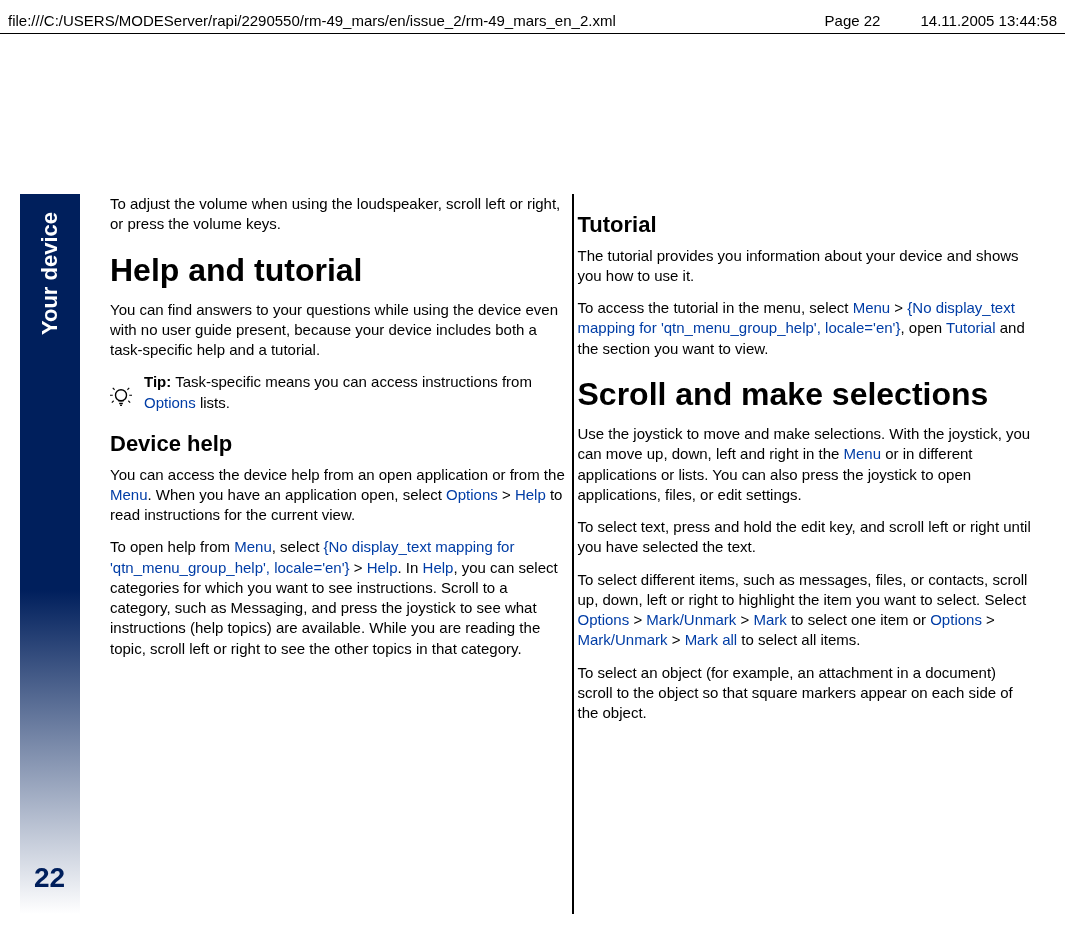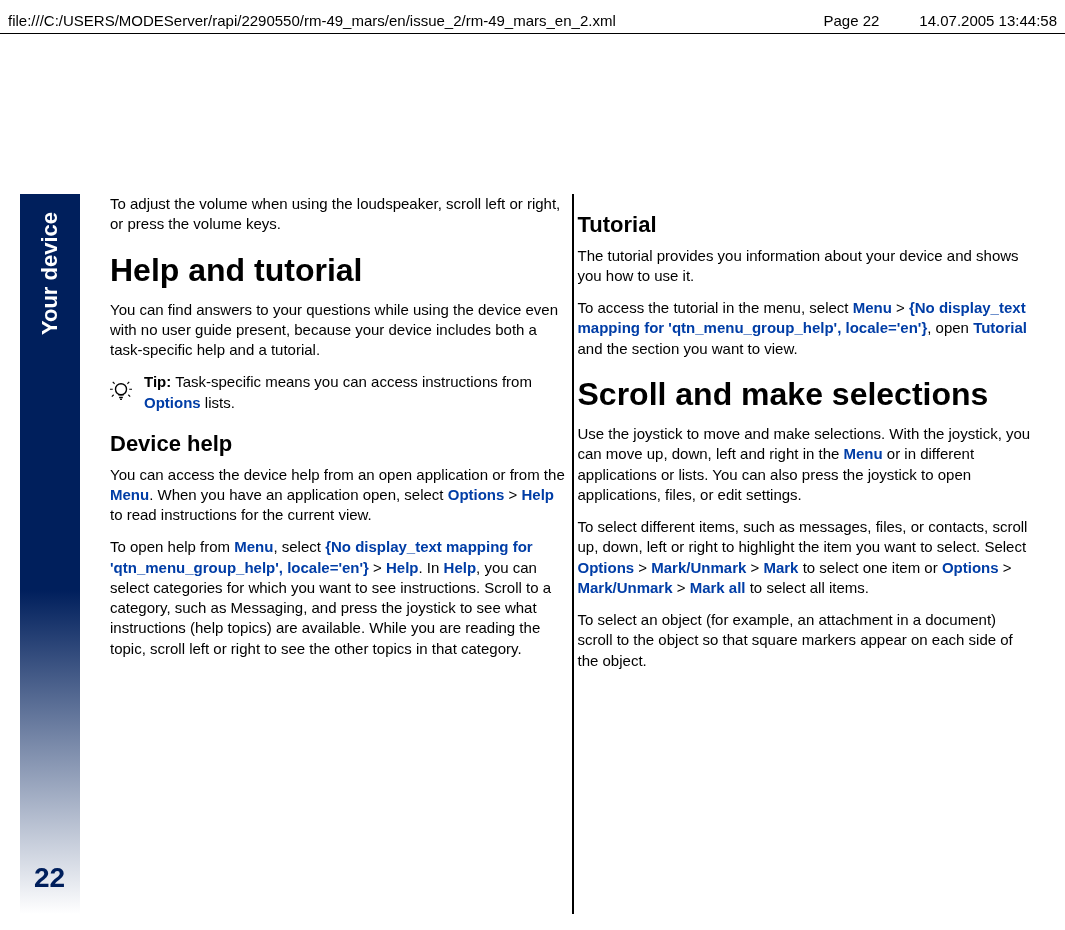--- a/index.html
+++ b/index.html
@@ -10,34 +10,34 @@
 .header .meta{display:flex;gap:40px;font-size:15px}
 .content-area{position:relative;margin-top:160px;margin-left:20px;margin-right:30px;height:720px}
 .side-tab{position:absolute;left:0;top:0;bottom:0;width:60px;background:linear-gradient(to bottom,#001f5c 0%,#001f5c 55%,#fff 100%);display:flex;align-items:flex-start;justify-content:center}
 .side-label{color:#fff;font-weight:bold;font-size:22px;writing-mode:vertical-rl;transform:rotate(180deg);margin-top:10px;padding:8px 0}
 .page-num{position:absolute;left:14px;bottom:20px;color:#001f5c;font-weight:bold;font-size:28px}
 .columns{position:absolute;left:90px;top:0;right:0;bottom:0;display:flex;}
 .col{flex:1;font-size:15px;line-height:1.35}
 .col p{margin-bottom:12px}
 .h1{font-size:32px;font-weight:bold;margin:14px 0 8px}
 .h2{font-size:22px;font-weight:bold;margin:16px 0 6px}
-.blue{color:#003da6;font-weight:bold}
-.tipbox{display:flex;align-items:center;gap:12px;margin:10px 0 14px}
+.blue{color:#003da6;font-weight:normal}
+.tipbox{display:flex;align-items:flex-end;gap:12px;margin:10px 0 14px}
 .tip-icon{font-size:22px;line-height:1;padding-top:2px}
 .tip-text{font-size:15px;line-height:1.35}
 .divider{width:2px;background:#000;margin:0 4px}
 </style>
 </head>
 <body>
 <div class="page">
 <div class="header">
 <span class="path">file:///C:/USERS/MODEServer/rapi/2290550/rm-49_mars/en/issue_2/rm-49_mars_en_2.xml</span>
 <span class="meta">
 <span>Page 22</span>
-<span>14.07.2005 13:44:58</span>
+<span>14.11.2005 13:44:58</span>
 </span>
 </div>
 <div class="content-area">
 <div class="side-tab">
 <div class="side-label">Your device</div>
 <div class="page-num">22</div>
 </div>
 <div class="columns">
 <div class="col">
 <p>To adjust the volume when using the loudspeaker, scroll left or right, or press the volume keys.</p>
@@ -67,20 +67,21 @@
 <div class="col">
 <div class="h2">Tutorial</div>
 <p>The tutorial provides you information about your device and shows you how to use it.</p>
 <p>
 <span>To access the tutorial in the menu, select</span> <span class="blue">Menu</span> <span>&gt;</span> <span class="blue">{No display_text mapping for 'qtn_menu_group_help', locale='en'}</span><span>, open</span> <span class="blue">Tutorial</span> <span>and the section you want to view.</span>
 </p>
 <div class="h1">Scroll and make selections</div>
 <p>
 <span>Use the joystick to move and make selections. With the joystick, you can move up, down, left and right in the</span> <span class="blue">Menu</span> <span>or in different applications or lists. You can also press the joystick to open applications, files, or edit settings.</span>
 </p>
+<p>To select text, press and hold the edit key, and scroll left or right until you have selected the text.</p>
 <p>
 <span>To select different items, such as messages, files, or contacts, scroll up, down, left or right to highlight the item you want to select. Select</span> <span class="blue">Options</span> <span>&gt;</span> <span class="blue">Mark/Unmark</span> <span>&gt;</span> <span class="blue">Mark</span> <span>to select one item or</span> <span class="blue">Options</span> <span>&gt;</span> <span class="blue">Mark/Unmark</span> <span>&gt;</span> <span class="blue">Mark all</span> <span>to select all items.</span>
 </p>
 <p>To select an object (for example, an attachment in a document) scroll to the object so that square markers appear on each side of the object.</p>
 </div>
 </div>
 </div>
 </div>
 
 </body></html>

